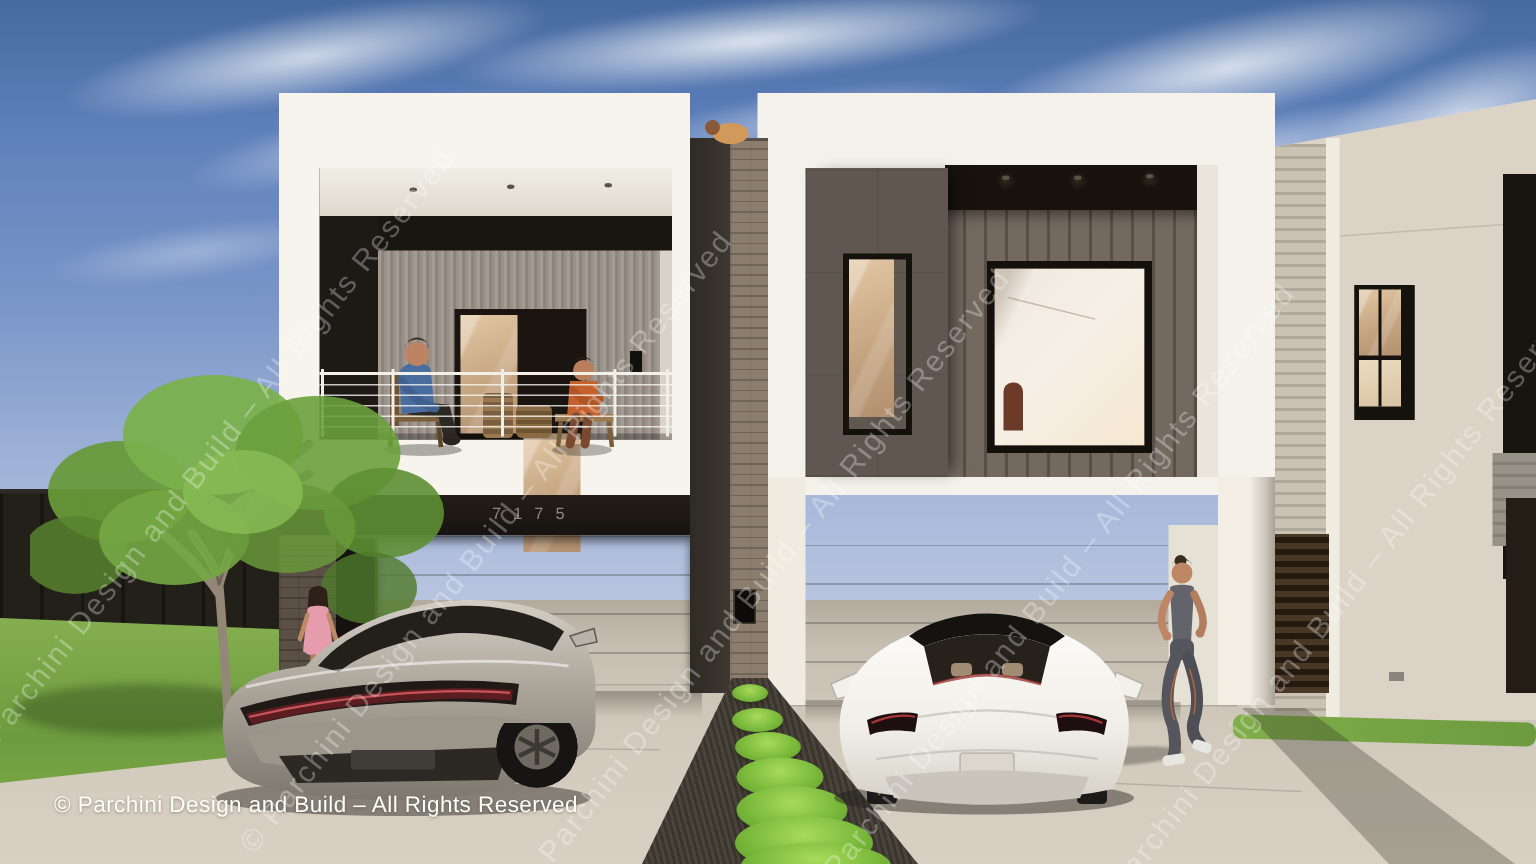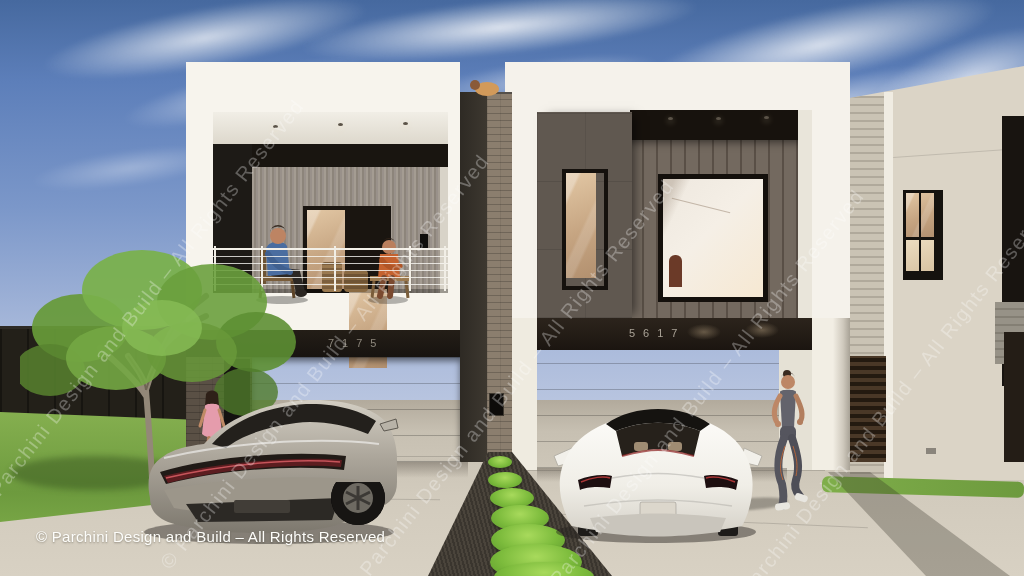--- a/index.html
+++ b/index.html
@@ -81,25 +81,20 @@
     <div class="abs" style="left:57px;top:107px;width:38px;height:113px;border:4px solid #15110d">
       <div class="abs glass" style="left:0;top:0;width:30px;height:105px"></div>
     </div>
     <div class="abs" style="left:153px;top:112px;width:100px;height:118px;border:5px solid #14100c;background:linear-gradient(135deg,#eee8df 0%,#f5efe6 45%,#f6e8d2 100%)">
       <div class="abs" style="left:0;top:0;width:90px;height:108px;background:linear-gradient(115deg,rgba(120,100,80,.28) 0 8%,transparent 20%)"></div>
       <div class="abs" style="left:8px;top:26px;width:60px;height:1px;background:rgba(150,130,110,.5);transform:rotate(14deg)"></div>
       <div class="abs" style="left:6px;top:76px;width:13px;height:32px;border-radius:6px 6px 0 0;background:#6b3a28"></div>
     </div>
     <div class="abs" style="left:293px;top:48px;width:14px;height:208px;background:#e9e5da"></div>
   </div>
-  <div class="abs" style="left:537px;top:318px;width:275px;height:32px;background:linear-gradient(180deg,#2c241c,#1b1510)">
-    <div class="abs" style="left:150px;top:6px;width:34px;height:16px;border-radius:50%;background:radial-gradient(closest-side,rgba(255,225,180,.30),transparent)"></div>
-    <div class="abs" style="left:208px;top:4px;width:34px;height:16px;border-radius:50%;background:radial-gradient(closest-side,rgba(255,225,180,.30),transparent)"></div>
-    <div class="hnum" style="left:92px;top:9px">5617</div>
-  </div>
   <div class="abs" style="left:505px;top:318px;width:32px;height:152px;background:#efebe0"></div>
   <div class="abs gdoor2 gpanels" style="left:537px;top:350px;width:242px;height:118px"></div>
   <div class="abs" style="left:779px;top:350px;width:33px;height:120px;background:#e5e1d5"></div>
   <div class="abs" style="left:812px;top:318px;width:38px;height:152px;background:linear-gradient(90deg,#f2eee4 0 55%,#cfc9bd 82%,#a8a296 100%)"></div>
 
   <div class="abs" style="left:186px;top:62px;width:274px;height:268px;background:#f7f4ed">
     <div class="abs" style="left:27px;top:50px;width:235px;height:181px;background:#1d1a16">
       <div class="abs" style="left:0;top:0;width:235px;height:32px;background:linear-gradient(180deg,#f1eee6,#ddd8cc)"></div>
       <div class="abs rlight" style="left:60px;top:13px"></div>
       <div class="abs rlight" style="left:125px;top:11px"></div>

